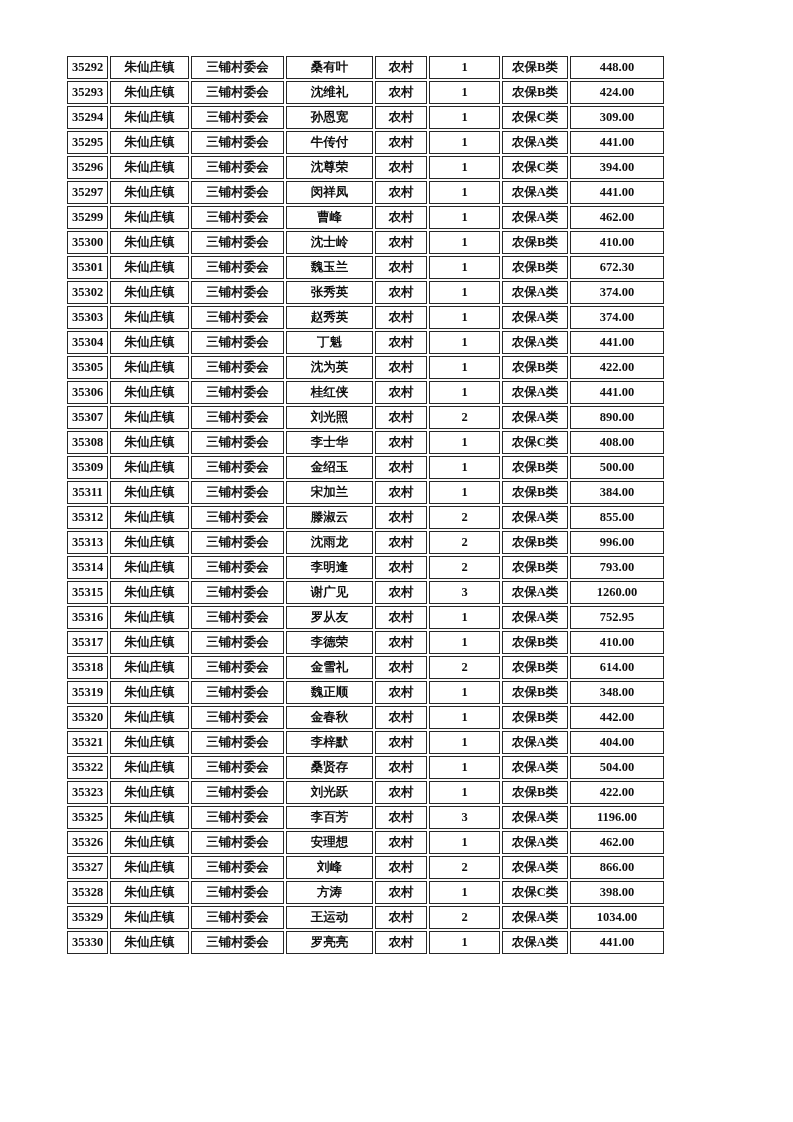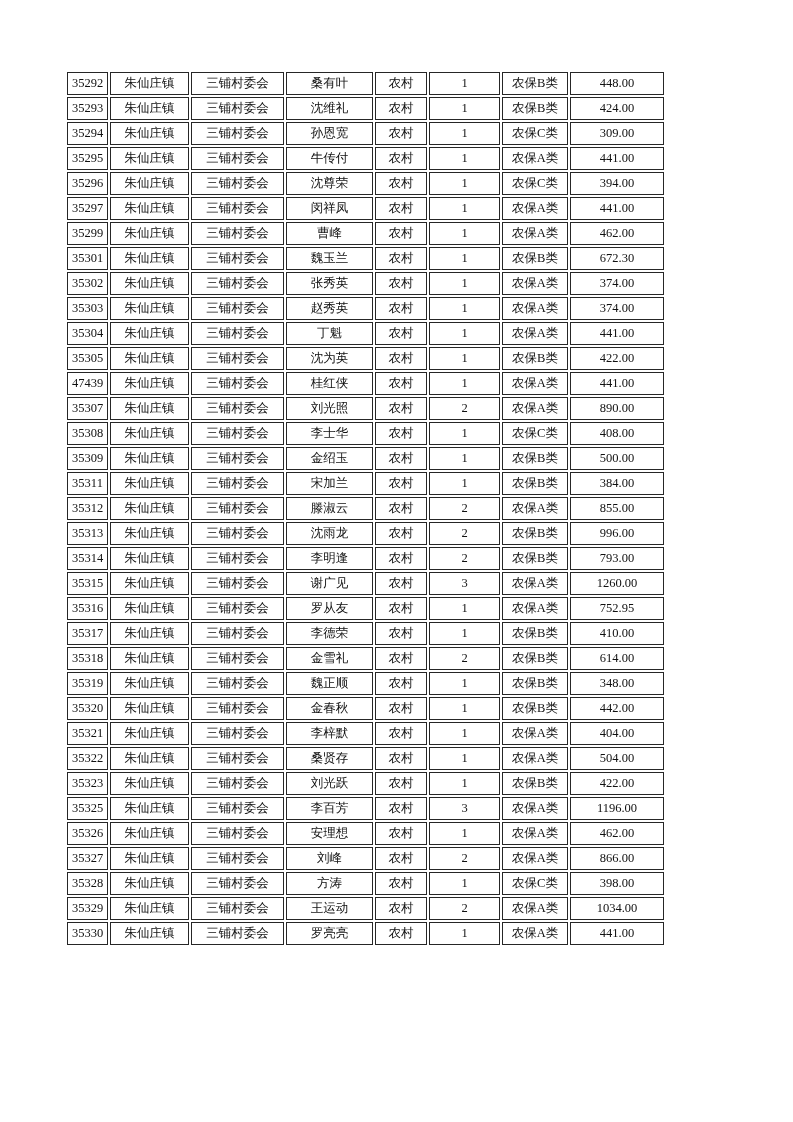--- a/index.html
+++ b/index.html
@@ -17,24 +17,25 @@
     position: absolute;
     left: 0; top: 0;
     width: 793px;
     height: 1122px;
     background: #ffffff;
     overflow: hidden;
   }
   table.records {
     position: absolute;
     left: 65px;
-    top: 70px;
+    top: 54px;
     border-collapse: separate;
     border-spacing: 2px;
     table-layout: fixed;
+    font-weight: bold;
   }
   table.records td {
     border: 1px solid #262626;
     height: 21px;
     padding: 0;
     text-align: center;
     vertical-align: middle;
     font-size: 12.5px;
     line-height: 21px;
     color: #101010;
@@ -131,20 +132,30 @@
           <td>35299</td>
           <td>朱仙庄镇</td>
           <td>三铺村委会</td>
           <td>曹峰</td>
           <td>农村</td>
           <td>1</td>
           <td>农保A类</td>
           <td>462.00</td>
         </tr>
         <tr>
+          <td>35300</td>
+          <td>朱仙庄镇</td>
+          <td>三铺村委会</td>
+          <td>沈士岭</td>
+          <td>农村</td>
+          <td>1</td>
+          <td>农保B类</td>
+          <td>410.00</td>
+        </tr>
+        <tr>
           <td>35301</td>
           <td>朱仙庄镇</td>
           <td>三铺村委会</td>
           <td>魏玉兰</td>
           <td>农村</td>
           <td>1</td>
           <td>农保B类</td>
           <td>672.30</td>
         </tr>
         <tr>
@@ -181,21 +192,21 @@
           <td>35305</td>
           <td>朱仙庄镇</td>
           <td>三铺村委会</td>
           <td>沈为英</td>
           <td>农村</td>
           <td>1</td>
           <td>农保B类</td>
           <td>422.00</td>
         </tr>
         <tr>
-          <td>47439</td>
+          <td>35306</td>
           <td>朱仙庄镇</td>
           <td>三铺村委会</td>
           <td>桂红侠</td>
           <td>农村</td>
           <td>1</td>
           <td>农保A类</td>
           <td>441.00</td>
         </tr>
         <tr>
           <td>35307</td>

